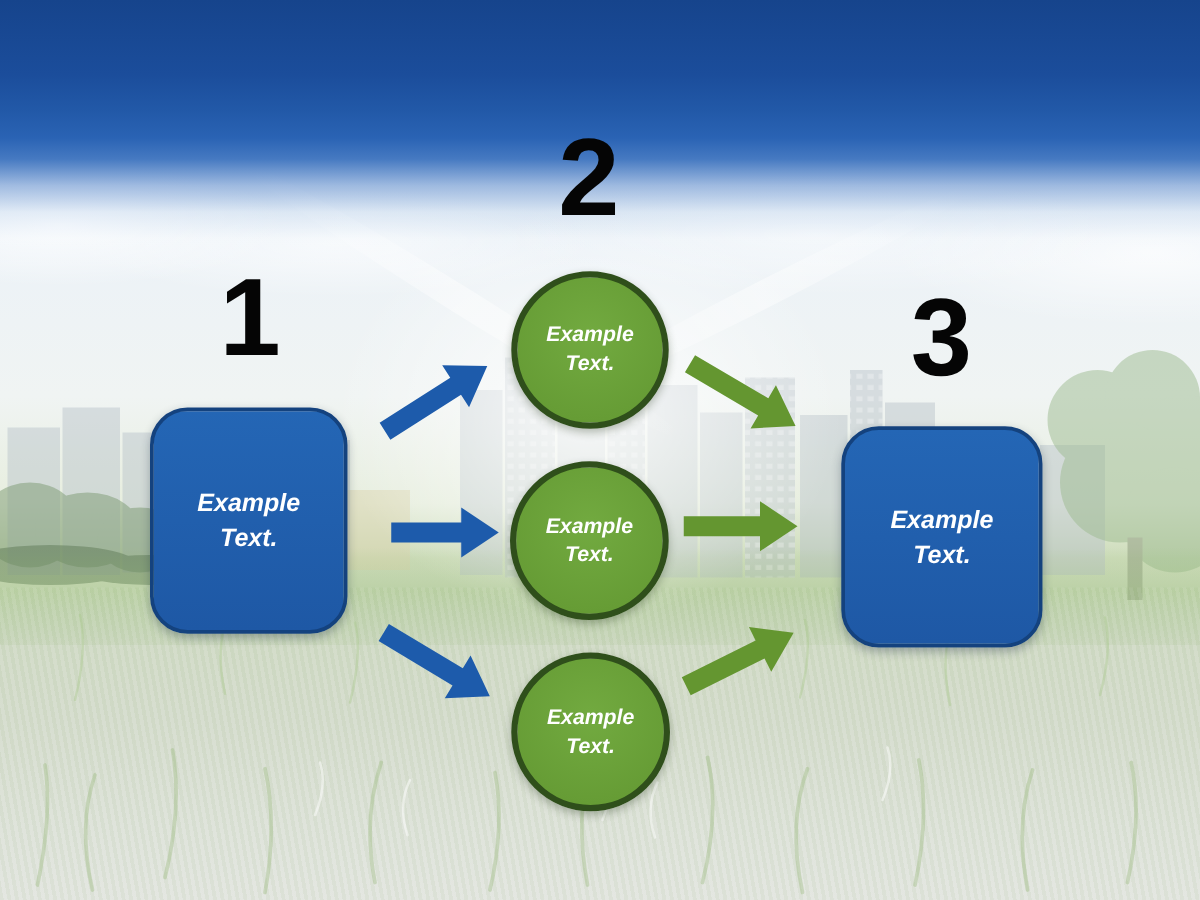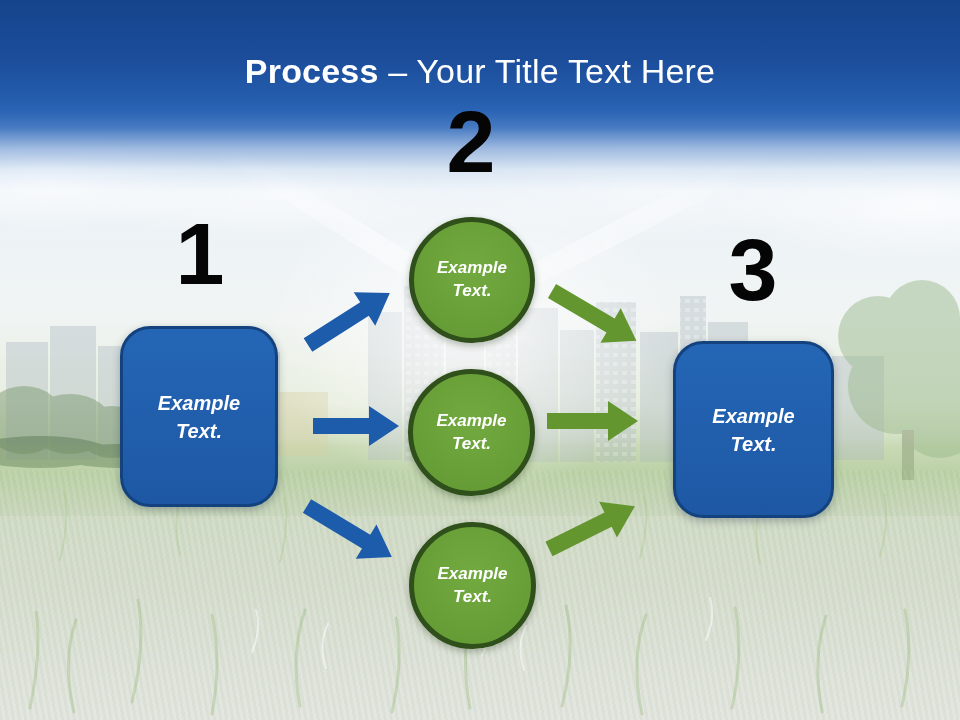--- a/index.html
+++ b/index.html
@@ -163,21 +163,20 @@
       <path d="M706,640 Q716,616 710,598"></path>
     </g>
   </svg>
 
   <div class="sun-glow"></div>
   <div class="ray ray1"></div>
   <div class="ray ray2"></div>
   <div class="clouds"></div>
 
   <div class="header"></div>
-  <div class="title"><span class="t-bold">Process</span> <span class="t-rest">– Your Title Text Here</span></div>
 
   <div class="num num1">1</div>
   <div class="num num2">2</div>
   <div class="num num3">3</div>
 
   <svg class="arrows" width="960" height="720" viewBox="0 0 960 720">
     <path fill="#1d5bab" transform="translate(308,345) rotate(-32.5)" d="M0,-8 L67,-8 L67,-20 L97,0 L67,20 L67,8 L0,8 Z"></path>
     <path fill="#1d5bab" transform="translate(313,426)" d="M0,-8 L56,-8 L56,-20 L86,0 L56,20 L56,8 L0,8 Z"></path>
     <path fill="#1d5bab" transform="translate(307,506) rotate(31)" d="M0,-8 L69,-8 L69,-20 L99,0 L69,20 L69,8 L0,8 Z"></path>
     <path fill="#649630" transform="translate(552,291) rotate(30.5)" d="M0,-8 L68,-8 L68,-20 L98,0 L68,20 L68,8 L0,8 Z"></path>

